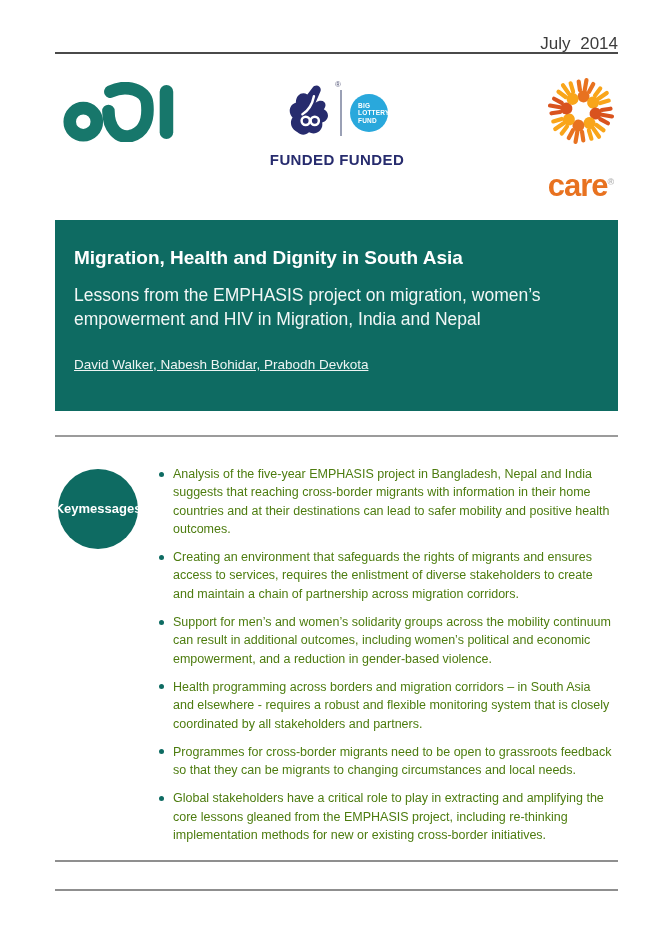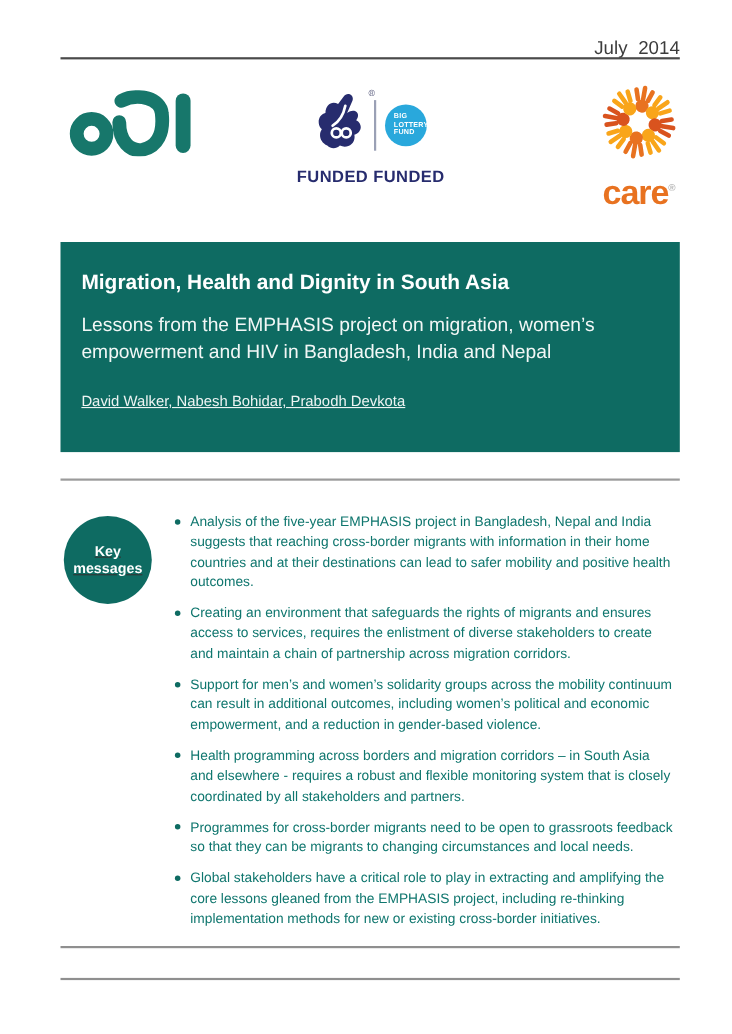--- a/index.html
+++ b/index.html
@@ -14,33 +14,33 @@
   .logo-odi{position:absolute;left:62px;top:82px;}
   .logo-lottery{position:absolute;left:258px;top:84px;width:158px;text-align:center;}
   .lottery-mark{display:flex;align-items:center;justify-content:center;gap:8px;}
   .lottery-reg{position:relative;}
   .reg-sym{position:absolute;top:-4px;right:-9px;font-size:8px;color:#55587a;}
   .lottery-divider{width:2px;height:46px;background:#9aa0b5;}
   .blf-circle{width:38px;height:38px;border-radius:50%;background:#29a8dc;display:flex;flex-direction:column;justify-content:center;padding-left:8px;box-sizing:border-box;text-align:left;}
   .blf-circle span{display:block;color:#fff;font-weight:bold;font-size:6.5px;line-height:7.5px;letter-spacing:.2px;}
   .lottery-caption{margin-top:9px;font-size:15px;font-weight:bold;color:#272c6e;letter-spacing:.4px;white-space:nowrap;}
   .logo-care{position:absolute;left:528px;top:74px;width:106px;text-align:center;}
-  .care-word{margin-top:4px;font-size:31px;font-weight:bold;color:#e87220;letter-spacing:-1px;line-height:28px;}
+  .care-word{margin-top:16px;font-size:31px;font-weight:bold;color:#e87220;letter-spacing:-1px;line-height:28px;}
   .care-word sup{font-size:9px;color:#b5b5b5;letter-spacing:0;}
   
   .banner{position:absolute;left:55px;top:220px;width:563px;height:191px;background:#0e6b62;box-sizing:border-box;padding:27px 20px 16px 19px;}
   .banner h1{margin:0;font-size:19px;line-height:22px;font-weight:bold;color:#ffffff;}
   .banner .subtitle{margin-top:14px;width:500px;font-size:17.5px;line-height:24px;color:#f2f7f6;}
   .banner .authors{margin-top:26px;font-size:13.5px;color:#eef4f3;text-decoration:underline;}
   .rule-mid{position:absolute;left:55px;right:47px;top:435px;height:2px;background:#9b9b9b;}
   
-  .km-circle{position:absolute;left:58px;top:469px;width:80px;height:80px;border-radius:50%;background:#0e6b62;display:flex;flex-direction:column;align-items:center;justify-content:center;text-align:left;text-decoration:underline;}
+  .km-circle{position:absolute;left:58px;top:469px;width:80px;height:80px;border-radius:50%;background:#0e6b62;display:flex;flex-direction:row;align-items:center;justify-content:center;text-align:left;}
   .km-circle span{color:#fff;font-size:13px;line-height:16px;font-weight:bold;}
   .bullets{position:absolute;left:158px;top:465px;width:454px;margin:0;padding:0;list-style:none;}
-  .bullets li{position:relative;padding-left:15px;margin-bottom:10px;font-size:12.5px;line-height:18.3px;color:#0f766e;}
+  .bullets li{position:relative;padding-left:15px;margin-bottom:10px;font-size:12.5px;line-height:18.3px;color:#4d7c0f;}
   .bullets .dot{position:absolute;left:1px;top:6.5px;width:5px;height:5px;border-radius:50%;background:#0e6b62;}
   
   .rule-f1{position:absolute;left:55px;right:47px;top:860px;height:2px;background:#8f8f8f;}
   .footer-row{position:absolute;left:55px;right:47px;top:867px;display:flex;justify-content:space-between;align-items:baseline;}
   .tagline{font-size:14px;color:#11756a;}
   .site{font-size:14px;font-weight:bold;color:#0f6f64;text-decoration:none;}
   .rule-f2{position:absolute;left:55px;right:47px;top:889px;height:2px;background:#8f8f8f;}
 </style>
 </head>
 <body>
@@ -150,21 +150,21 @@
               <circle cx="0" cy="-16" r="6.5" fill="#f9a51a"></circle>
           </g>
         </g>
       </svg>
     </span>
     <div class="care-word"><span>care</span><sup>®</sup></div>
   </div>
 
   <div class="banner">
     <h1>Migration, Health and Dignity in South Asia</h1>
-    <div class="subtitle">Lessons from the EMPHASIS project on migration, women’s empowerment and HIV in Bangladesh, India and Nepal</div>
+    <div class="subtitle">Lessons from the EMPHASIS project on migration, women’s empowerment and HIV in Migration, India and Nepal</div>
     <div class="authors">David Walker, Nabesh Bohidar, Prabodh Devkota</div>
   </div>
   <div class="rule-mid"></div>
 
   <div class="km-circle">
     <span>Key</span>
     <span>messages</span>
   </div>
   <ul class="bullets">
     <li><span class="dot"></span><span>Analysis of the five-year EMPHASIS project in Bangladesh, Nepal and India suggests that reaching cross-border migrants with information in their home countries and at their destinations can lead to safer mobility and positive health outcomes.</span></li>

